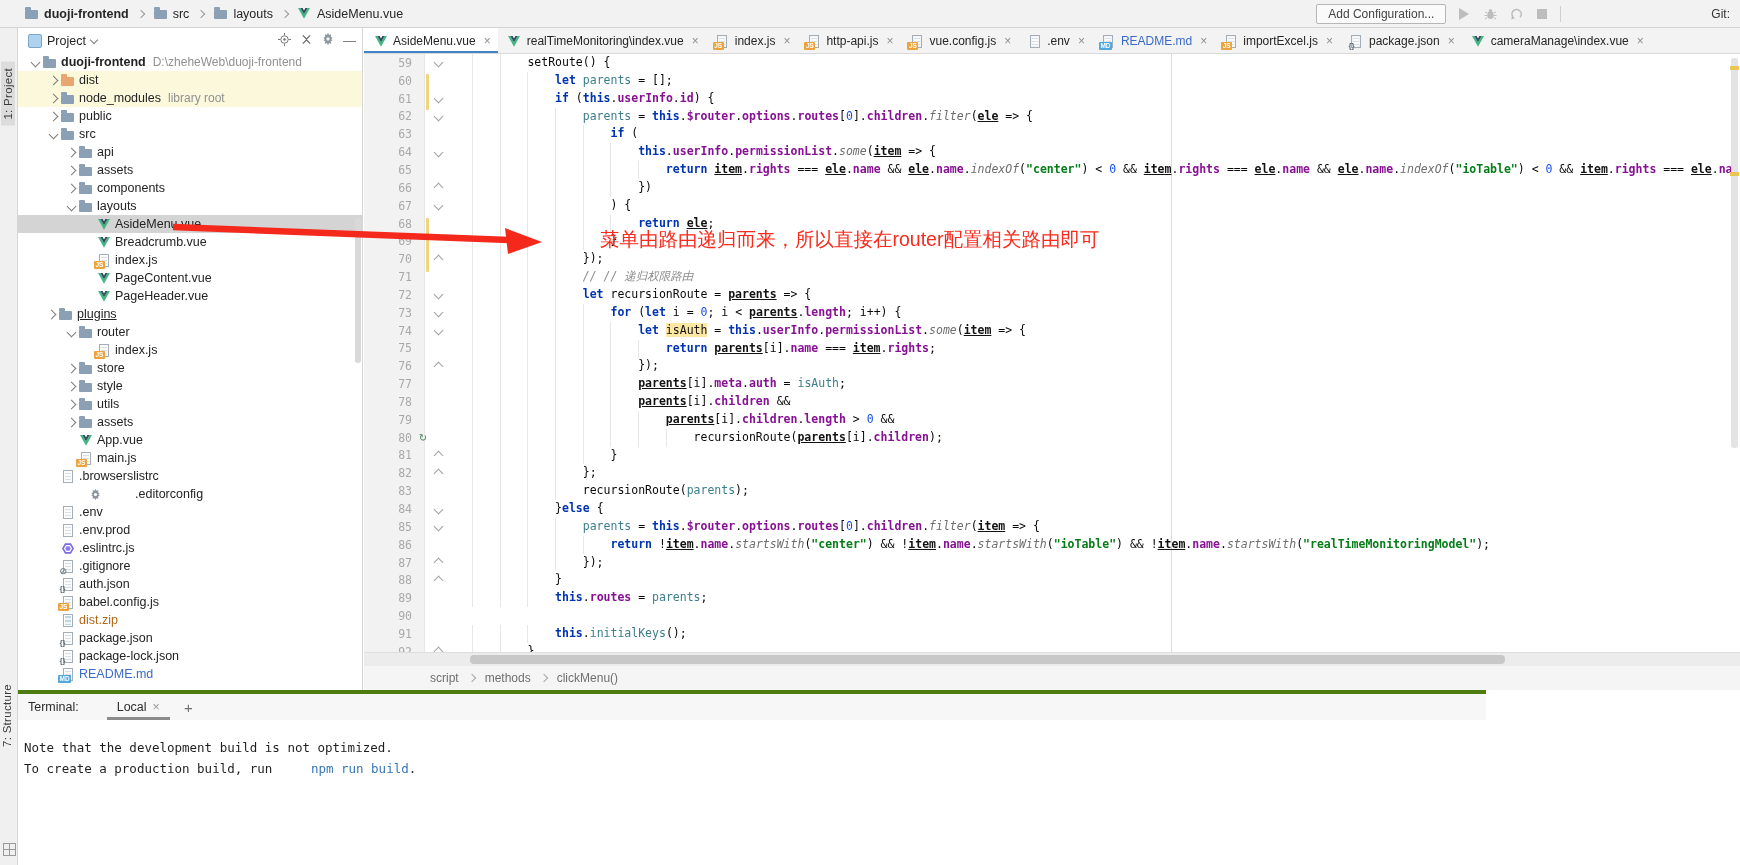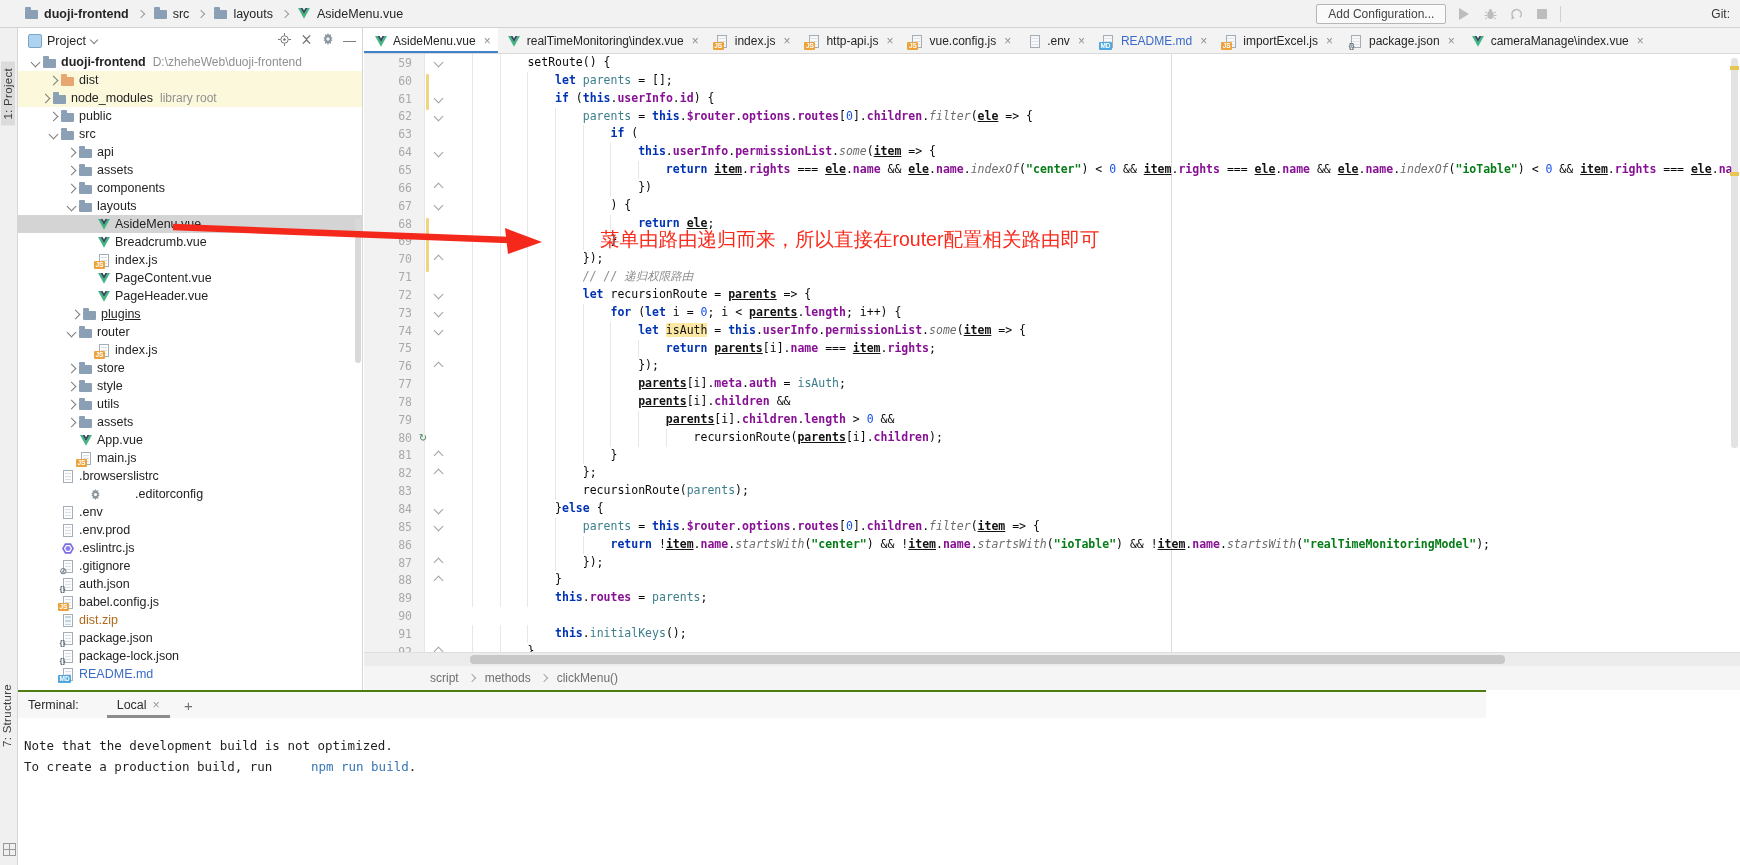--- a/index.html
+++ b/index.html
@@ -98,21 +98,21 @@
   .tk-u{color:#121212;font-weight:bold;text-decoration:underline;}
   .tk-h{color:#121212;background:#fce8a3;}
   #vscroll{position:absolute;right:2px;top:4px;width:7px;height:390px;background:#dadada;border-radius:3px;opacity:.75;}
   .estripe{position:absolute;right:1px;width:9px;height:4px;background:#e9c654;}
   #hscroll{position:absolute;left:0;top:624px;width:100%;height:14px;background:#ececec;border-top:1px solid #dedede;box-sizing:border-box;}
   #hthumb{position:absolute;left:106px;top:2px;width:1035px;height:9px;background:#c8c8c8;border-radius:4px;}
   #crumbbar{position:absolute;left:0;top:638px;width:100%;height:24px;background:#f5f5f5;display:flex;align-items:center;
             font-size:12px;color:#6f6f6f;padding-left:66px;box-sizing:border-box;gap:4px;}
   .cbchv{width:5px;height:5px;border-right:1.2px solid #a8a8a8;border-bottom:1.2px solid #a8a8a8;transform:rotate(-45deg);display:inline-block;margin:0 6px;}
   
-  #terminal{left:18px;top:690px;width:1468px;height:175px;background:#fff;border-top:2px solid #4d7c0f;box-sizing:border-box;}
+  #terminal{left:18px;top:690px;width:1468px;height:175px;background:#fff;border-top:4px solid #4d7c0f;box-sizing:border-box;}
   #term-head{height:26px;display:flex;align-items:center;background:#f7f7f7;font-size:12.5px;color:#2b2b2b;padding-left:10px;}
   #term-tab{display:flex;align-items:center;gap:6px;margin-left:28px;height:26px;padding:0 10px;
             box-shadow:inset 0 -3px 0 #8c8c8c;}
   #term-tab .x{color:#9b9b9b;}
   #term-plus{margin-left:14px;color:#6f6f6f;font-size:15px;}
   #term-body{padding:18px 0 0 6px;font:12.5px/20.5px "DejaVu Sans Mono",monospace;color:#1f1f1f;}
   .tk-cmd{color:#3676b8;margin-left:31px;}
   
   #anno-svg{left:0;top:0;width:1740px;height:865px;pointer-events:none;z-index:60;}
   #anno-text{left:600px;top:226px;font-size:19.5px;color:#f92a1c;z-index:61;white-space:nowrap;pointer-events:none;
@@ -225,21 +225,21 @@
       </div>
       <div class="trow ybg" style="padding-left: 28px;">
         <span class="chvbox">
           <span class="chv"></span>
         </span>
         <span class="ic">
           <span class="fld fldx"></span>
         </span>
         <span class="lbl">dist</span>
       </div>
-      <div class="trow ybg" style="padding-left: 20px;">
+      <div class="trow ybg" style="padding-left: 28px;">
         <span class="chvbox">
           <span class="chv"></span>
         </span>
         <span class="ic">
           <span class="fld"></span>
         </span>
         <span class="lbl">node_modules</span>
         <span class="sfx">library root</span>
       </div>
       <div class="trow" style="padding-left: 28px;">
@@ -347,21 +347,21 @@
           <span class="chv empty"></span>
         </span>
         <span class="ic">
           <svg width="12" height="11" viewBox="0 0 24 22">
             <path fill="#41B883" d="M0 0h4.8L12 12.4 19.2 0H24L12 21.3z"></path>
             <path fill="#35495E" d="M4.8 0h4.4L12 4.8 14.8 0h4.4L12 12.4z"></path>
           </svg>
         </span>
         <span class="lbl">PageHeader.vue</span>
       </div>
-      <div class="trow" style="padding-left: 50px; text-decoration: underline;">
+      <div class="trow" style="padding-left: 26px; text-decoration: underline;">
         <span class="chvbox">
           <span class="chv"></span>
         </span>
         <span class="ic">
           <span class="fld"></span>
         </span>
         <span class="lbl">plugins</span>
       </div>
       <div class="trow" style="padding-left: 46px;">
         <span class="chvbox">

